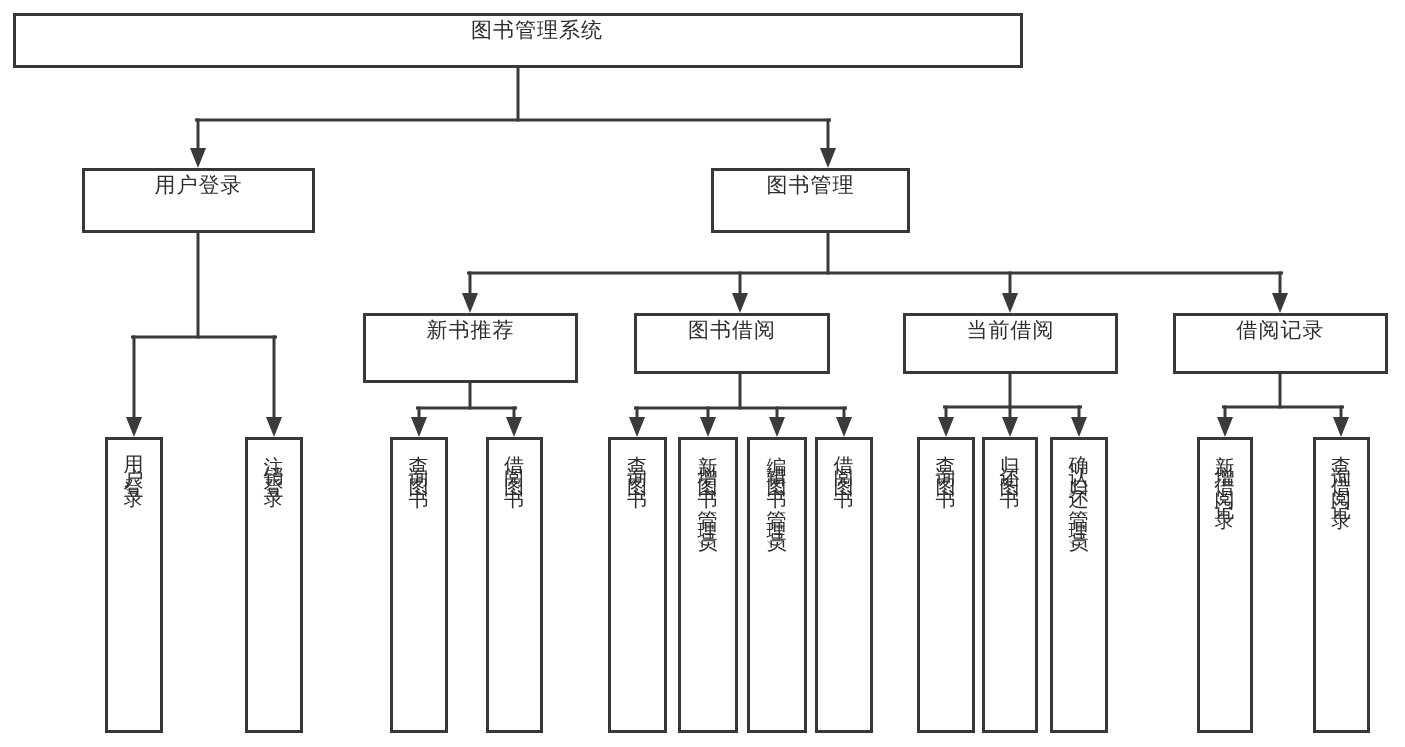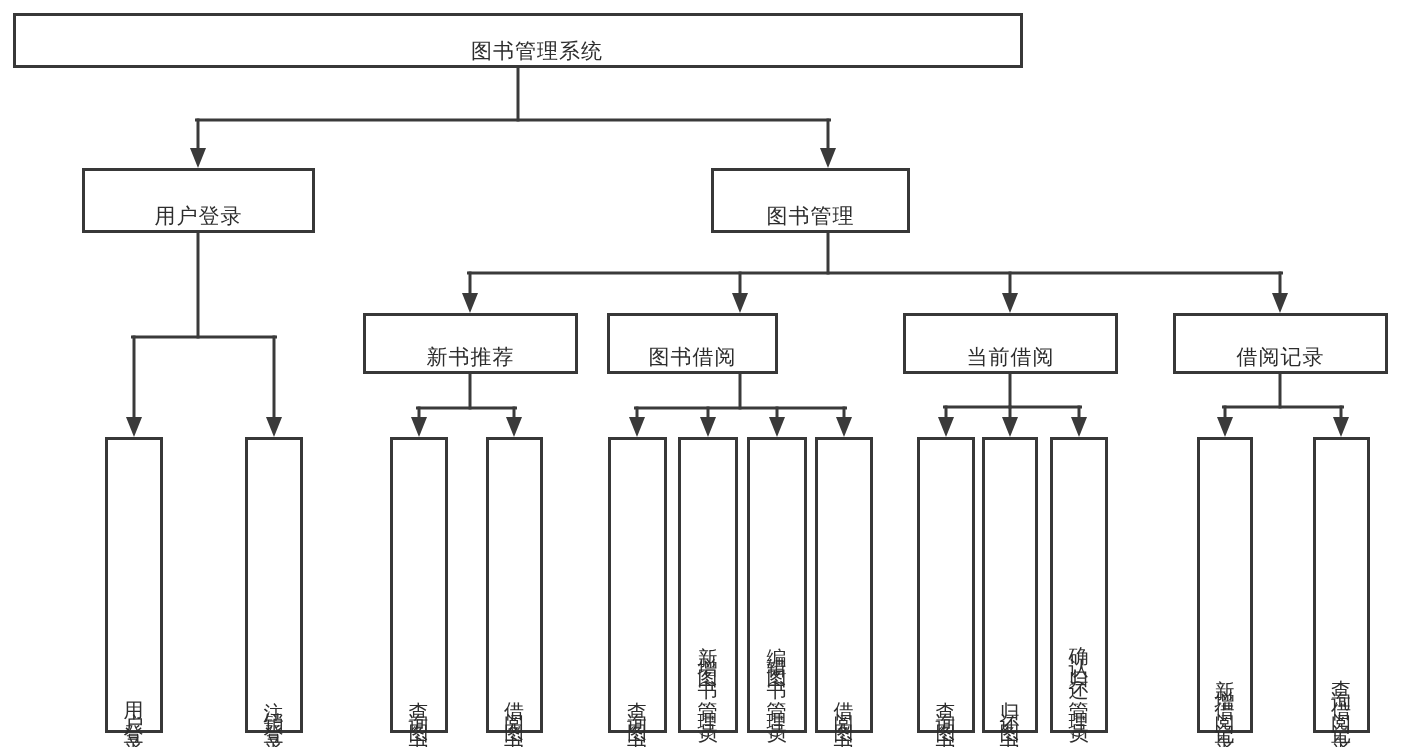--- a/index.html
+++ b/index.html
@@ -9,21 +9,21 @@
     font-family:"Liberation Sans","DejaVu Sans",sans-serif;
     overflow:hidden;
   }
   .stage{position:relative;width:1405px;height:747px;}
   .wires{position:absolute;left:0;top:0;color:var(--line,#3a3a3a);}
   .box{
     position:absolute;
     background:#ffffff;
     border:3px solid var(--box-border,#383838);
     box-sizing:border-box;
-    display:flex;align-items:flex-end;justify-content:center;
+    display:flex;align-items:flex-start;justify-content:center;
     color:var(--text,#2d2d2d);
     z-index:2;
   }
   .hbox span{font-size:21px;letter-spacing:1px;white-space:nowrap;}
   .root span{padding-left:38px;}
   .vbox span{
     writing-mode:vertical-rl;
     font-size:20px;
     letter-spacing:11px;
     line-height:1;
@@ -123,24 +123,24 @@
     <span>图书管理系统</span>
   </div>
 
   <div class="box hbox" style="left:82px;top:168px;width:233px;height:65px">
     <span>用户登录</span>
   </div>
   <div class="box hbox" style="left:711px;top:168px;width:199px;height:65px">
     <span>图书管理</span>
   </div>
 
-  <div class="box hbox" style="left:363px;top:313px;width:215px;height:61px">
+  <div class="box hbox" style="left:363px;top:313px;width:215px;height:70px">
     <span>新书推荐</span>
   </div>
-  <div class="box hbox" style="left:607px;top:313px;width:171px;height:61px">
+  <div class="box hbox" style="left:634px;top:313px;width:196px;height:61px">
     <span>图书借阅</span>
   </div>
   <div class="box hbox" style="left:1173px;top:313px;width:215px;height:61px">
     <span>借阅记录</span>
   </div>
   <div class="box hbox" style="left:903px;top:313px;width:215px;height:61px">
     <span>当前借阅</span>
   </div>
 
   <div class="box vbox" style="left:105px;top:437px;width:58px;height:296px">

